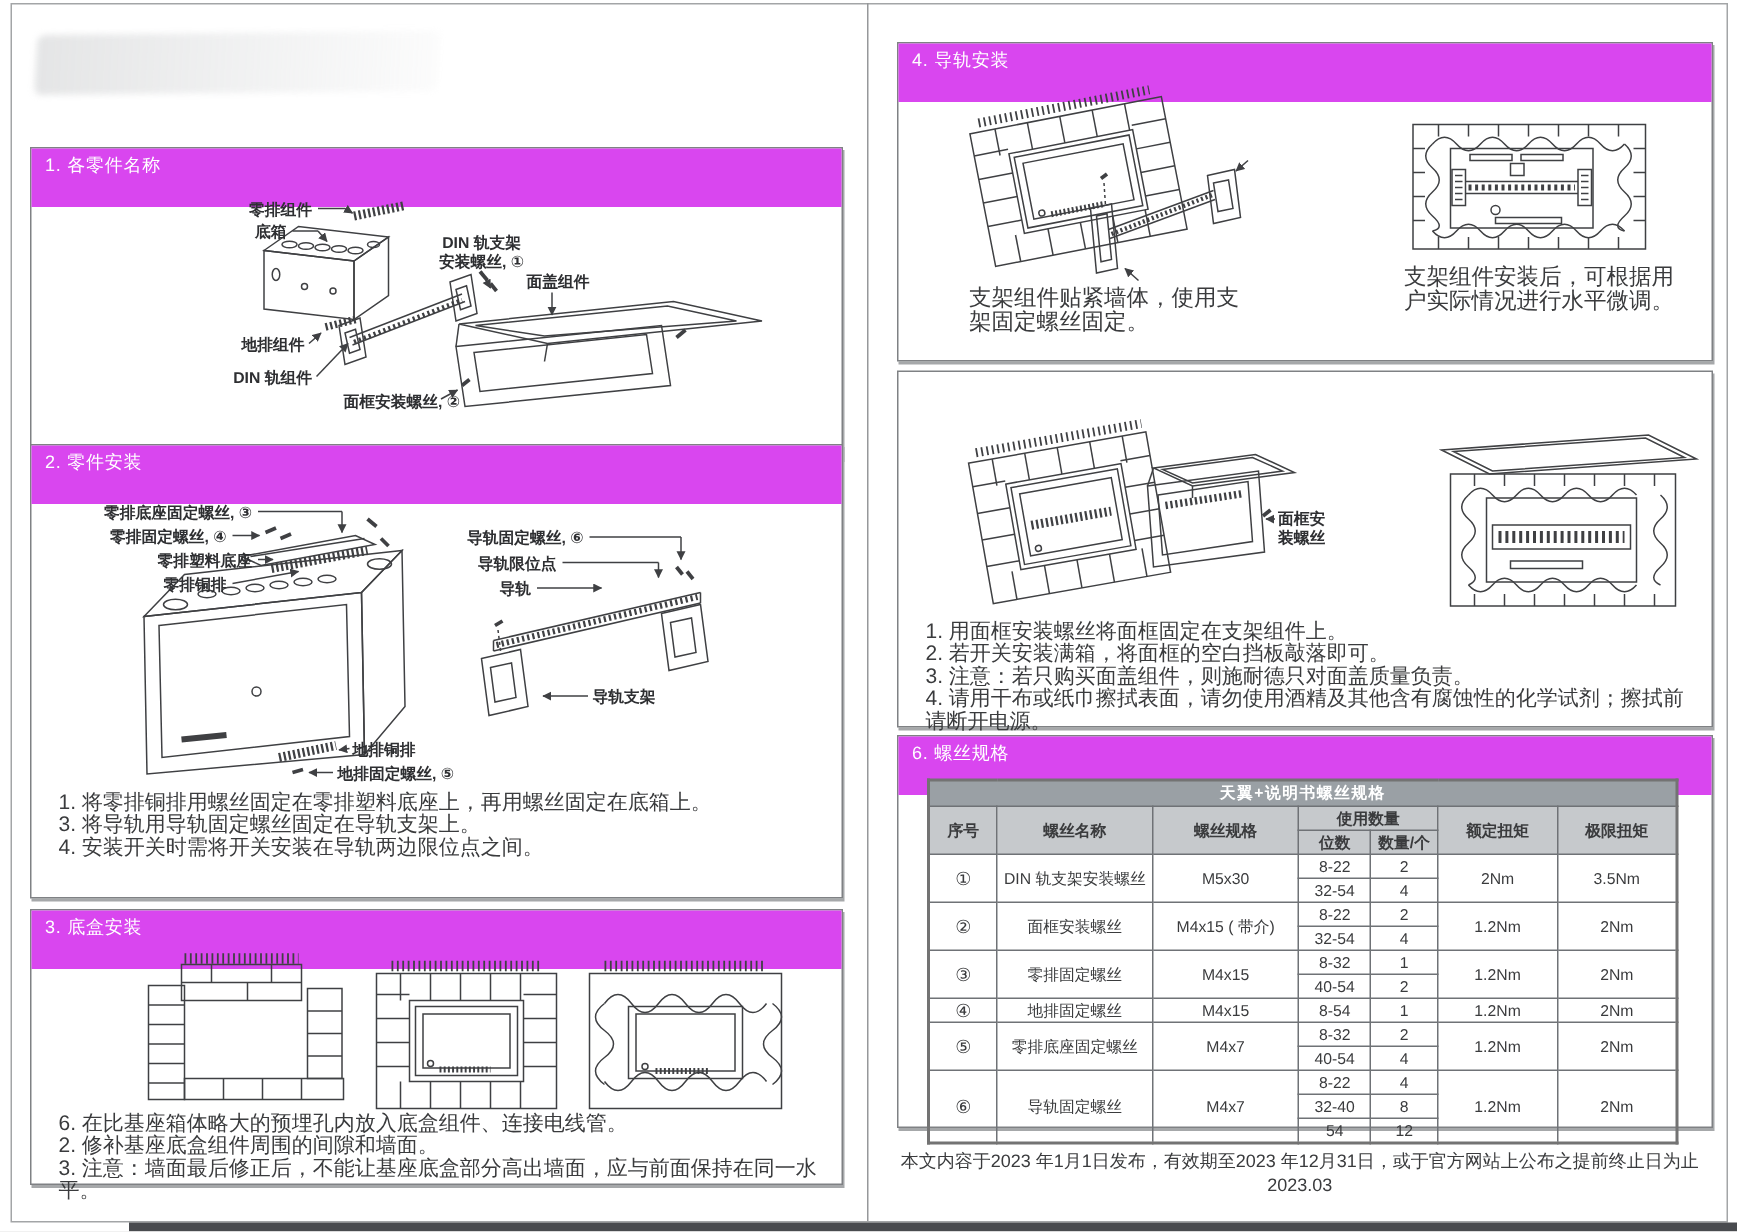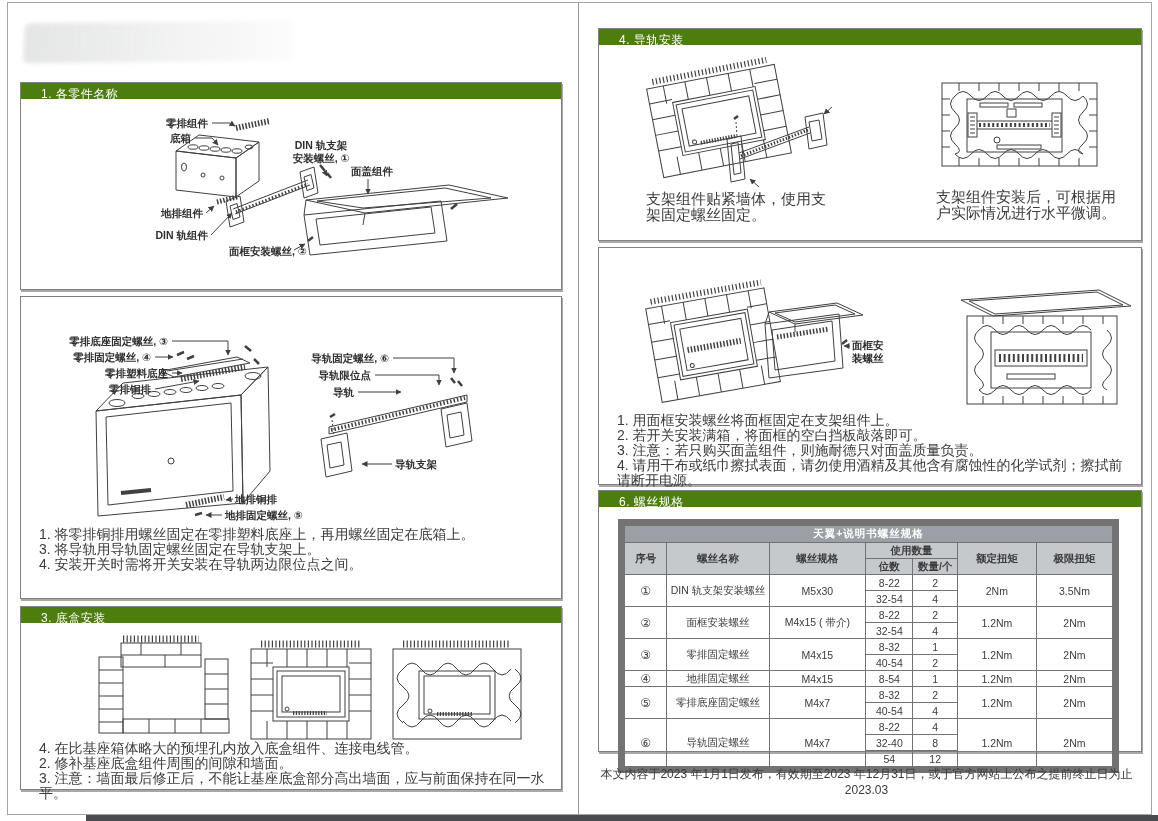--- a/index.html
+++ b/index.html
@@ -5,45 +5,45 @@
   html,body{margin:0;padding:0;background:#e8e8e8;}
   #page{position:relative;width:1158px;height:821px;background:#fff;overflow:hidden;
         font-family:"Liberation Sans","DejaVu Sans",sans-serif;color:#3a3b3d;}
   .page-frame{position:absolute;left:7px;top:2px;width:1143px;height:811px;border:1px solid #a3a5a7;}
   .divider{position:absolute;left:578px;top:2px;width:1px;height:812px;background:#96989a;}
   .bottom-strip{position:absolute;left:86px;top:815px;width:1072px;height:6px;background:#494b4f;}
   .smudge{position:absolute;left:24px;top:22px;width:268px;height:40px;border-radius:5px;
           background:linear-gradient(90deg,rgba(185,187,189,.38),rgba(203,205,207,.26) 55%,rgba(221,222,223,.10));
           filter:blur(2px);transform:skewX(-4deg) rotate(-0.6deg);}
   .sec{position:absolute;background:#fff;border:1px solid #7f8184;box-shadow:1px 2px 0 #a6a8aa;}
-  .sec-header{height:16px;background:#4d7c0f;color:#fff;font-size:12px;line-height:22px;
-              padding-left:20px;letter-spacing:.5px;}
+  .sec-header{height:39px;background:#d946ef;color:#fff;font-size:12px;line-height:22px;
+              padding-left:9px;letter-spacing:.5px;}
   .diag{position:absolute;left:0;top:22px;}
   .diag text{font-size:10.5px;font-weight:600;fill:#2e2f32;font-family:"Liberation Sans","DejaVu Sans",sans-serif;}
   .steps{position:absolute;left:18px;right:8px;font-size:14px;line-height:15px;color:#3a3b3d;}
   .cap{position:absolute;width:192px;font-size:15px;line-height:16px;color:#3a3b3d;}
   .footer{position:absolute;left:598px;top:766px;width:537px;text-align:center;
           font-size:12px;line-height:16px;color:#3a3b3d;}
   .spec-table{position:absolute;left:19px;top:28px;width:501px;border-collapse:collapse;
-              font-size:10.5px;color:#3a3b3d;text-align:center;border:7px solid #737373;}
+              font-size:10.5px;color:#3a3b3d;text-align:center;border:2px solid #737373;}
   .spec-table th,.spec-table td{border:1px solid #6f7276;padding:0 2px;height:15px;font-weight:400;}
   .spec-table thead th{background:#c6c9cc;font-weight:600;}
   .spec-table .t-title{background:#9aa0a5;color:#fff;font-weight:600;height:16px;letter-spacing:1px;}
   .cno{font-size:12px;}
 </style>
 </head>
 <body>
 
 <div id="page">
   <div class="page-frame"></div>
   <div class="divider"></div>
   <div class="smudge"></div>
   <div class="bottom-strip"></div>
 
-  <div class="sec" style="left:20px;top:82px;width:540px;height:206px">
+  <div class="sec" style="left:20px;top:98px;width:540px;height:206px">
     <div class="sec-header">1. 各零件名称</div>
     <svg class="diag" width="540" height="182" viewBox="0 0 540 182">
       <defs>
           <marker id="a1" markerWidth="7" markerHeight="7" refX="5.5" refY="3" orient="auto">
             <path d="M0,0L6,3L0,6z" fill="#3f4043"></path>
           </marker>
         </defs>
       <g stroke="#3f4043" fill="none" stroke-width="1">
 
         <line x1="191" y1="18" x2="209" y2="18"></line>
@@ -100,20 +100,21 @@
       <text x="300" y="44" text-anchor="middle">DIN 轨支架</text>
       <text x="300" y="57" text-anchor="middle">安装螺丝, ①</text>
       <text x="330" y="70">面盖组件</text>
       <text x="182" y="112" text-anchor="end">地排组件</text>
       <text x="187" y="134" text-anchor="end">DIN 轨组件</text>
       <text x="208" y="150">面框安装螺丝, ②</text>
     </svg>
   </div>
 
   <div class="sec" style="left:20px;top:296px;width:540px;height:301px">
+    <div class="sec-header">2. 零件安装</div>
     <svg class="diag" width="540" height="208" viewBox="0 0 540 208">
       <defs>
           <marker id="a2" markerWidth="7" markerHeight="7" refX="5.5" refY="3" orient="auto">
             <path d="M0,0L6,3L0,6z" fill="#3f4043"></path>
           </marker>
         </defs>
       <g stroke="#3f4043" fill="none" stroke-width="1">
 
         <line x1="151" y1="22" x2="207" y2="22"></line>
           <line x1="207" y1="22" x2="207" y2="36" marker-end="url(#a2)"></line>
@@ -247,21 +248,21 @@
         <path d="M382,92 q9,12 18,0 t18,0 t18,0 t18,0 t18,0 t18,0"></path>
         <path d="M382,40 q-12,9 0,18 t0,18 t0,18"></path>
         <path d="M494,40 q12,9 0,18 t0,18 t0,18"></path>
         <rect x="398" y="42" width="76" height="48"></rect>
           <rect x="403" y="47" width="66" height="38"></rect>
         <circle cx="409" cy="82" r="2"></circle>
         <line x1="416" y1="85" x2="452" y2="85" stroke-width="4" stroke-dasharray="1.3,1.5"></line>
       </g>
     </svg>
     <div class="steps" style="top:134px">
-      <div>4. 在比基座箱体略大的预埋孔内放入底盒组件、连接电线管。</div>
+      <div>6. 在比基座箱体略大的预埋孔内放入底盒组件、连接电线管。</div>
       <div>2. 修补基座底盒组件周围的间隙和墙面。</div>
       <div>3. 注意：墙面最后修正后，不能让基座底盒部分高出墙面，应与前面保持在同一水平。</div>
     </div>
   </div>
 
   <div class="sec" style="left:598px;top:28px;width:542px;height:211px">
     <div class="sec-header">4. 导轨安装</div>
     <svg class="diag" width="542" height="140" viewBox="0 0 542 140">
       <defs>
           <marker id="a4" markerWidth="7" markerHeight="7" refX="5.5" refY="3" orient="auto">
@@ -354,21 +355,21 @@
           <line x1="455" y1="66" x2="460" y2="66"></line>
           <line x1="455" y1="70" x2="460" y2="70"></line>
           <line x1="455" y1="74" x2="460" y2="74"></line>
           <line x1="455" y1="78" x2="460" y2="78"></line>
           <line x1="455" y1="82" x2="460" y2="82"></line>
         <circle cx="398" cy="89" r="3"></circle>
         <rect x="398" y="94" width="44" height="4"></rect>
       </g>
     </svg>
     <div class="cap" style="left:47px;top:162px">支架组件贴紧墙体，使用支架固定螺丝固定。</div>
-    <div class="cap" style="left:337px;top:160px">支架组件安装后，可根据用户实际情况进行水平微调。</div>
+    <div class="cap" style="left:337px;top:148px">支架组件安装后，可根据用户实际情况进行水平微调。</div>
   </div>
 
   <div class="sec" style="left:598px;top:247px;width:542px;height:236px">
     <svg class="diag" width="542" height="143" viewBox="0 0 542 143">
       <defs>
           <marker id="a5" markerWidth="7" markerHeight="7" refX="5.5" refY="3" orient="auto">
             <path d="M0,0L6,3L0,6z" fill="#3f4043"></path>
           </marker>
         </defs>
       <g stroke="#3f4043" fill="none" stroke-width="1">

